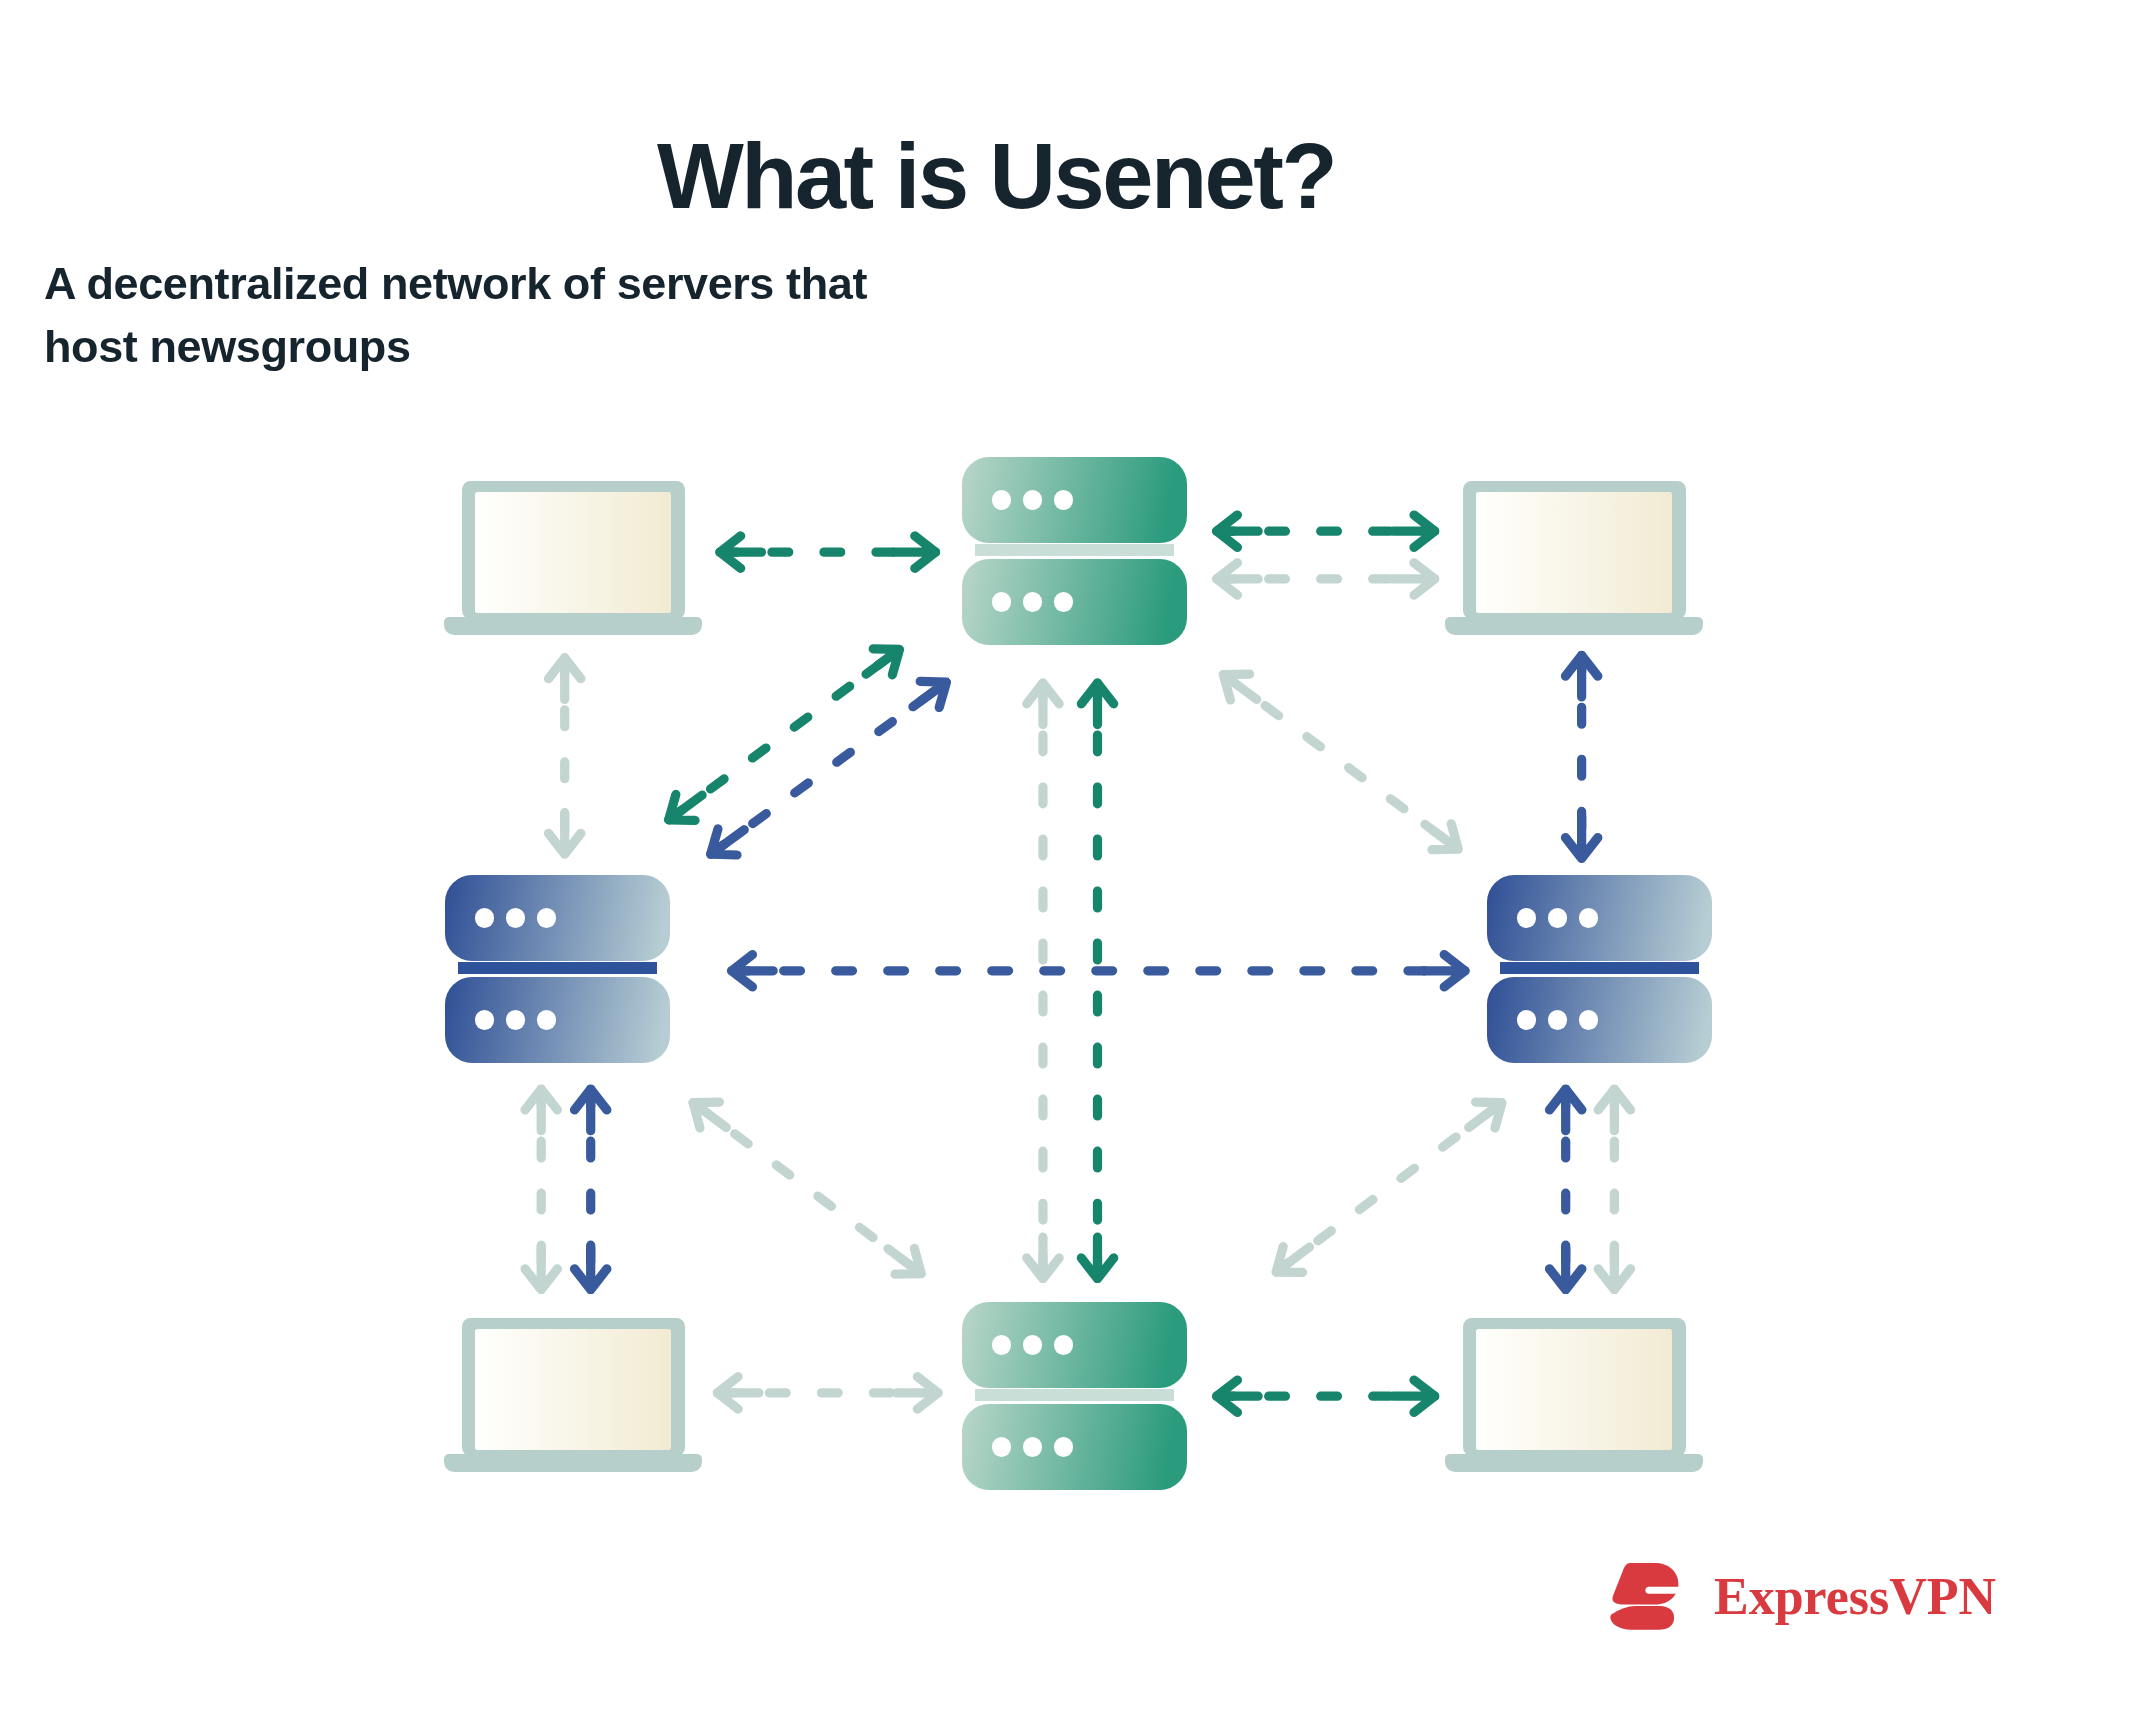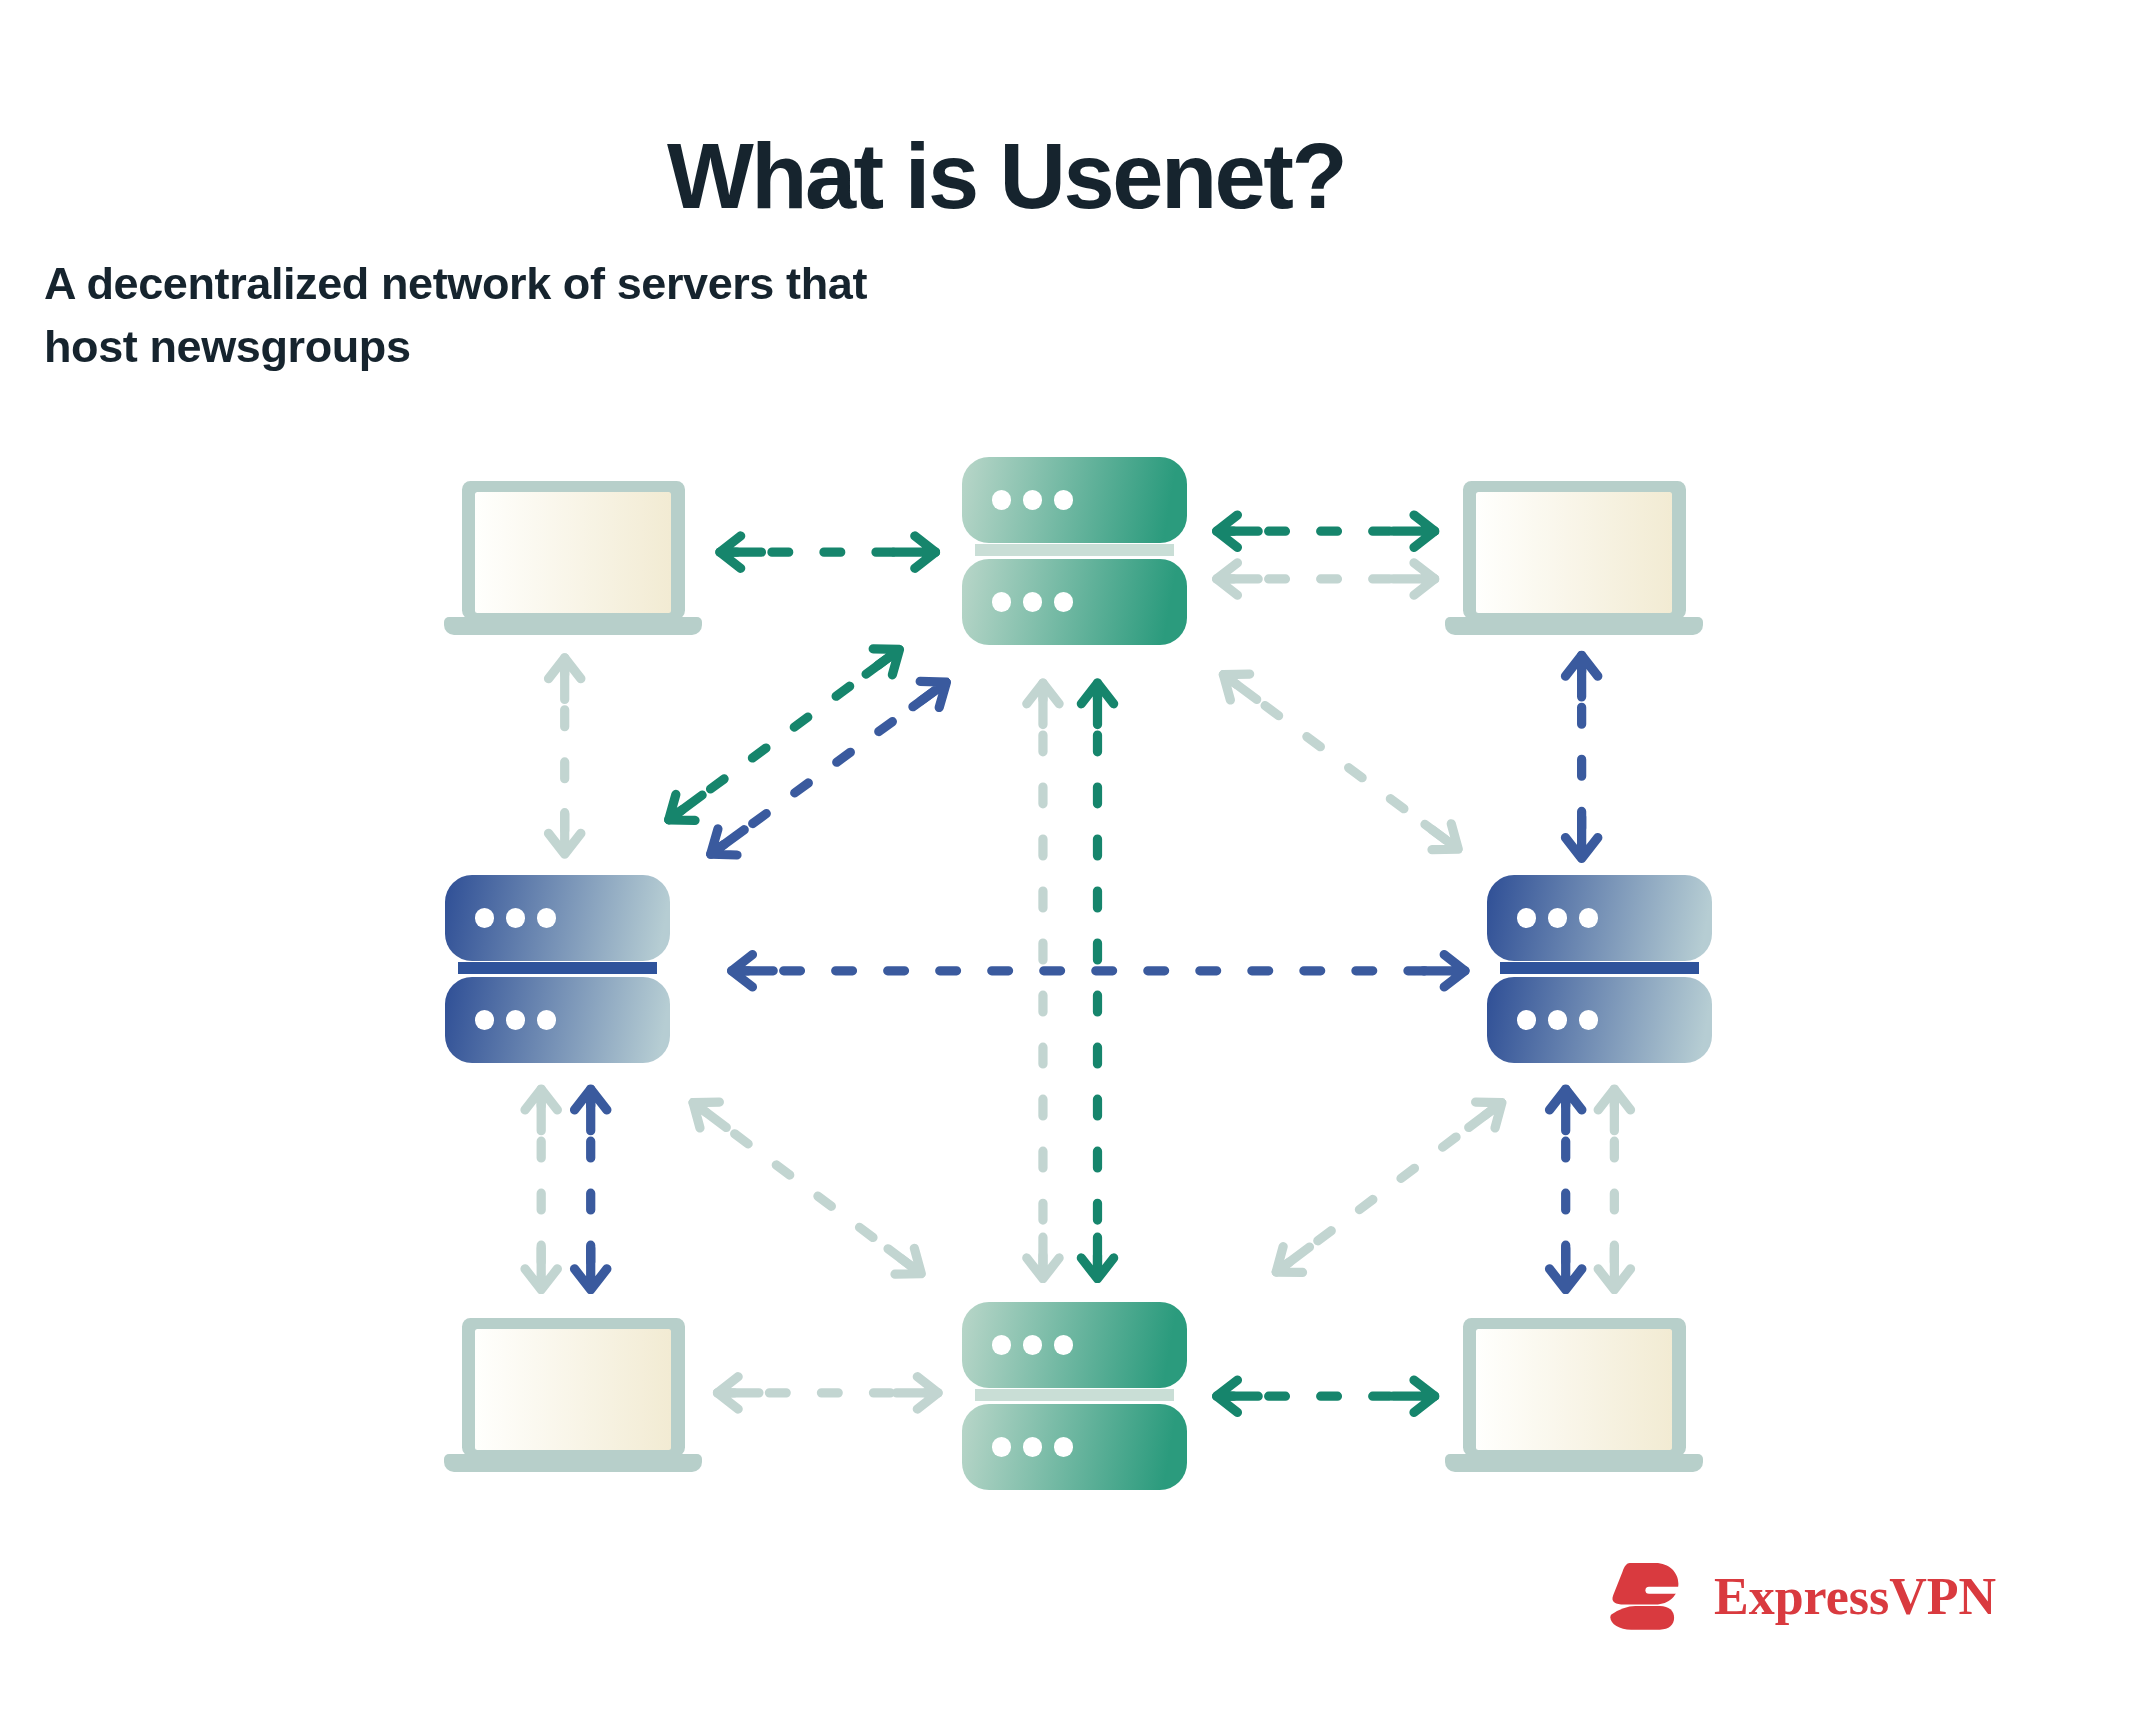--- a/index.html
+++ b/index.html
@@ -4,21 +4,21 @@
 <style>
   html,body { margin:0; padding:0; background:#ffffff; }
   .canvas {
     position:relative; width:2148px; height:1726px;
     background:#ffffff; overflow:hidden;
     font-family:"Liberation Sans", sans-serif;
   }
 
   
   .title {
-    position:absolute; left:10px; top:124px; width:1992px;
+    position:absolute; left:0; top:124px; width:1992px;
     text-align:center; font-size:92px; font-weight:bold;
     letter-spacing:-2.5px; color:#16242e;
   }
   .subtitle {
     position:absolute; left:0; top:252px; width:2148px;
     text-align:left; font-size:45px; font-weight:bold;
     letter-spacing:-0.4px; color:#16242e; line-height:1.4;padding-left:44px;
   }
 
   

